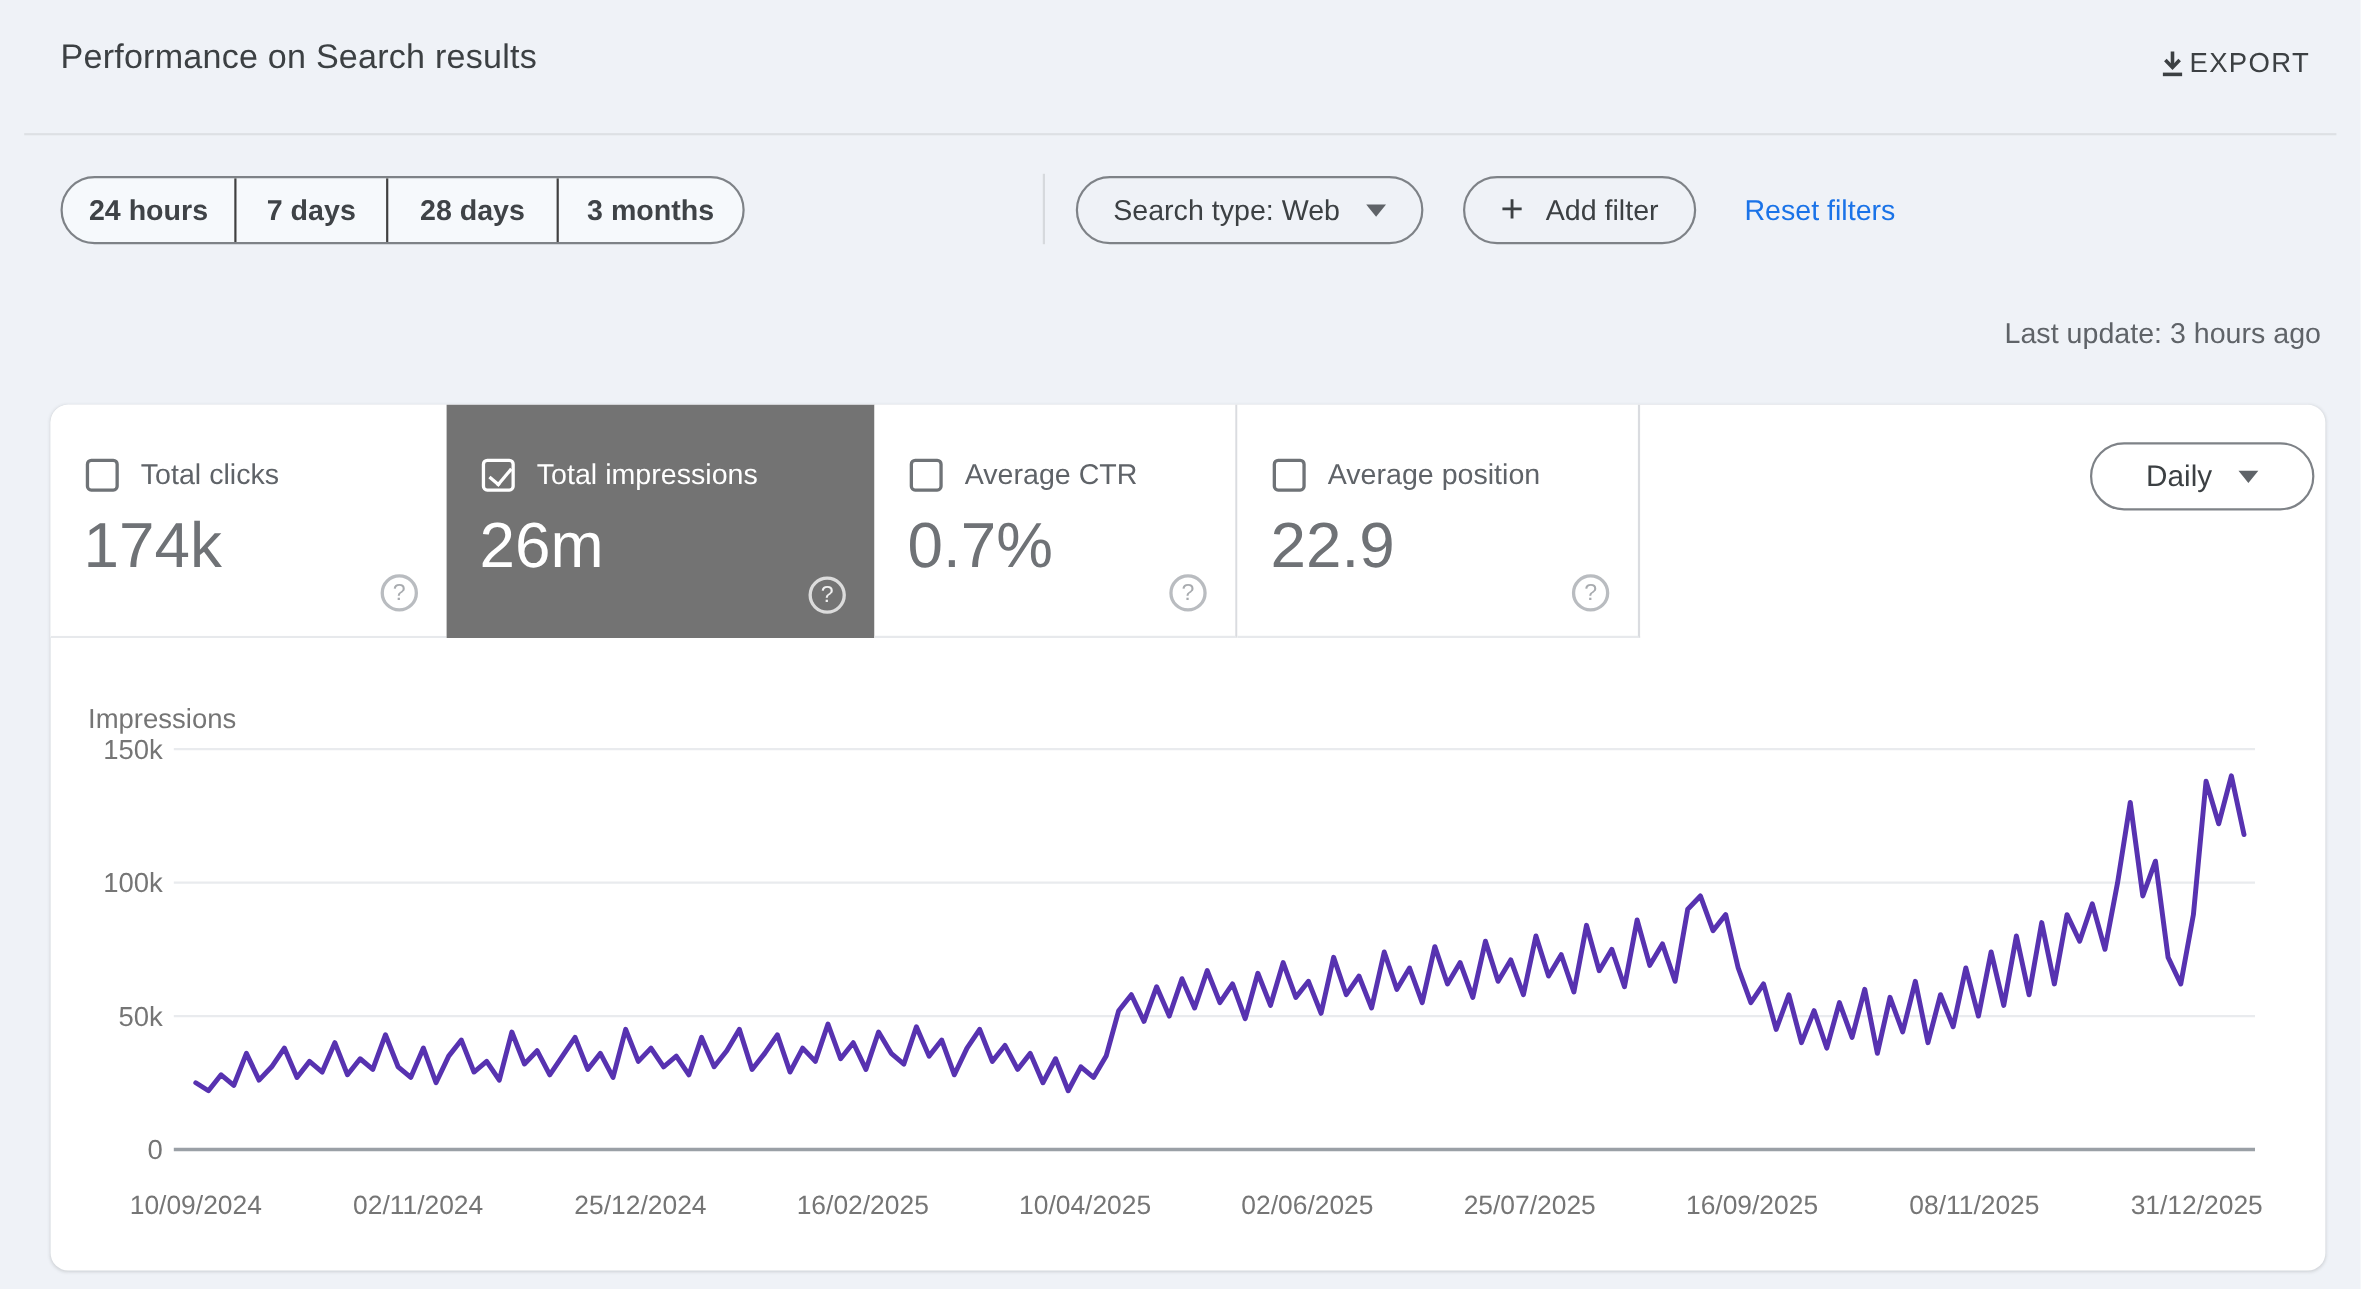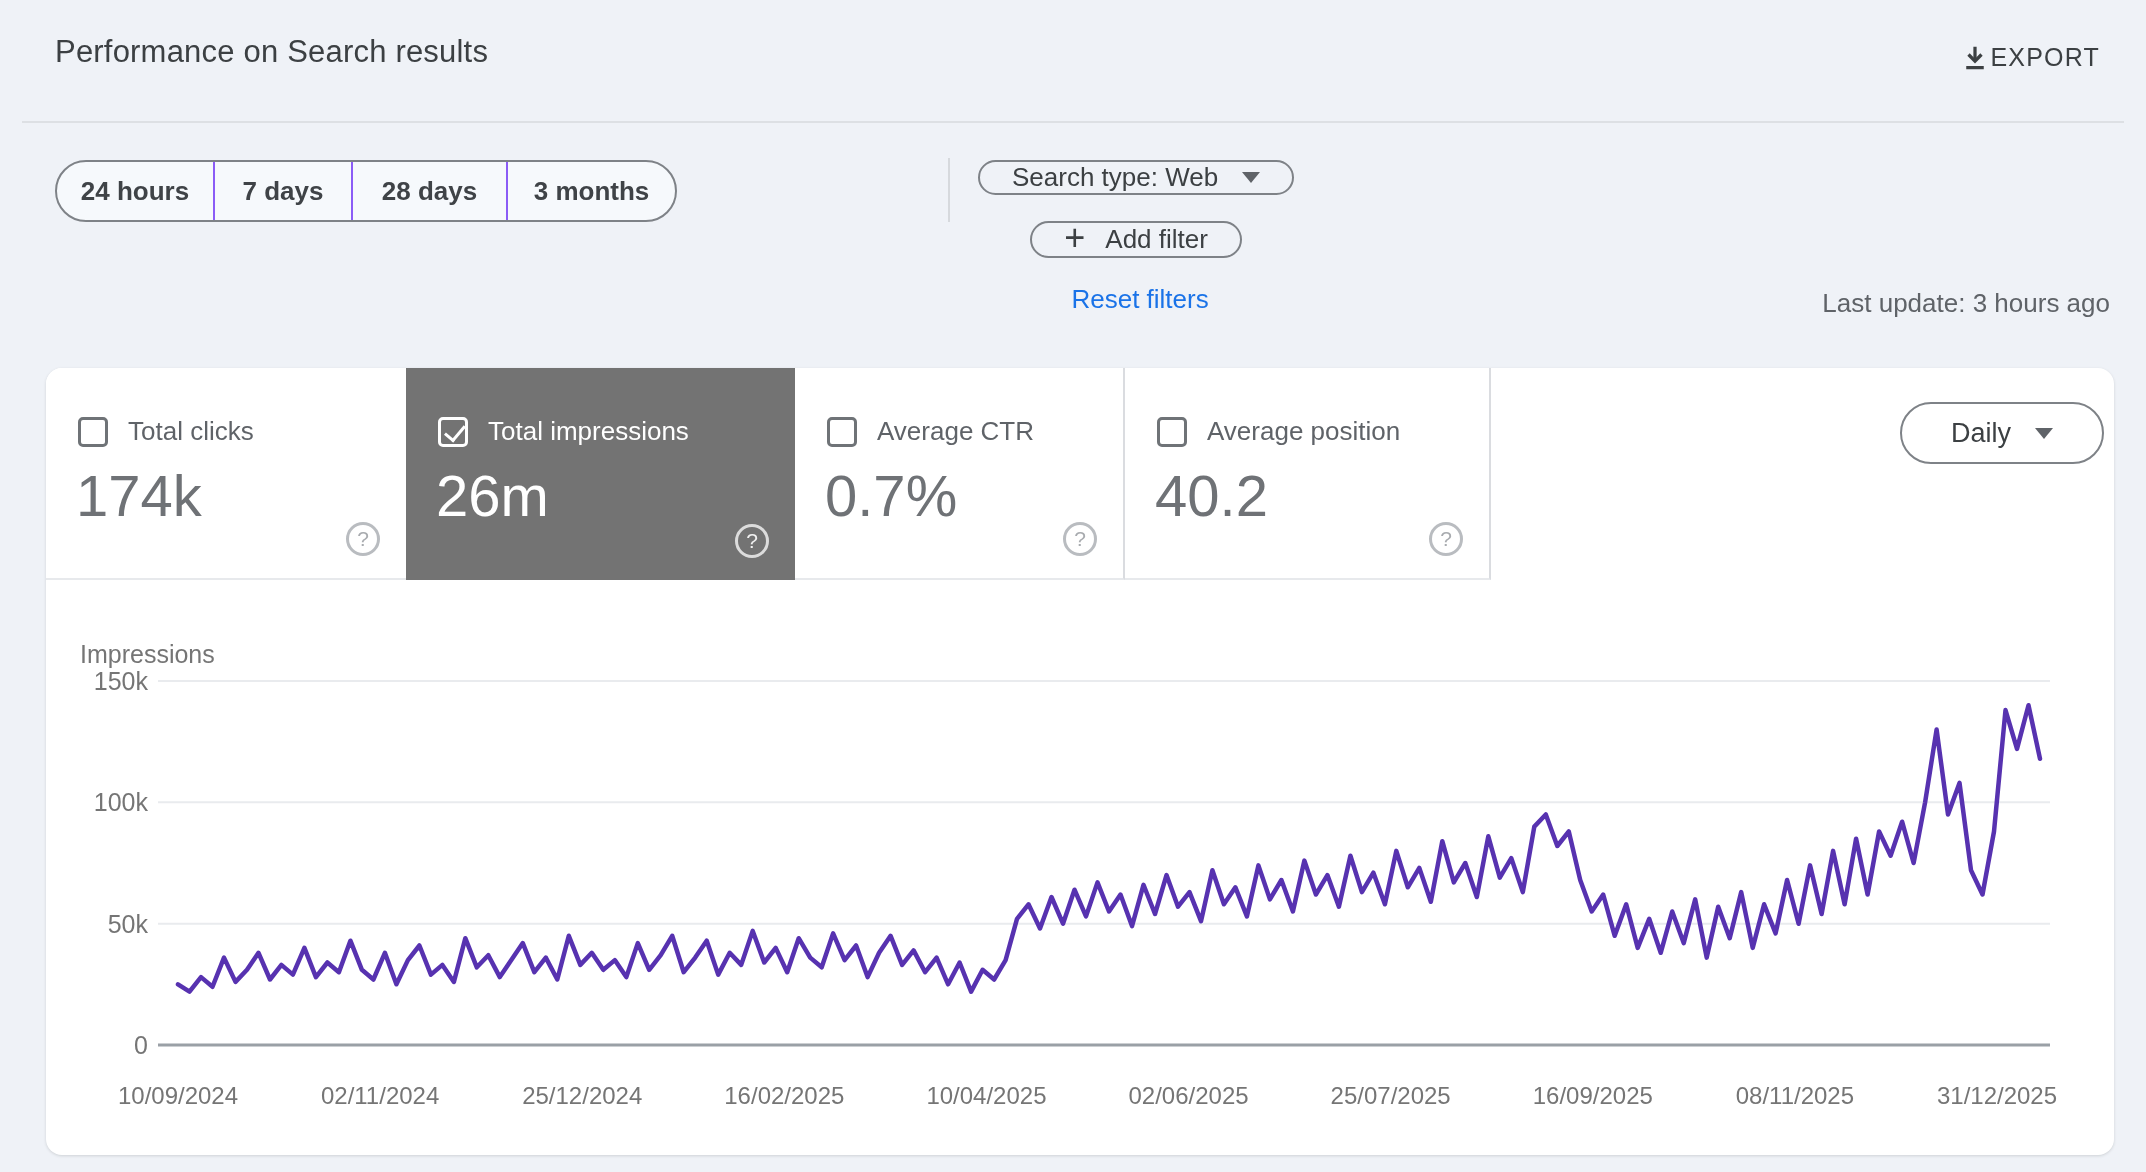--- a/index.html
+++ b/index.html
@@ -24,26 +24,26 @@
   
   .segmented{
     position:absolute;left:55px;top:160px;height:62px;display:flex;
     border:2px solid #7e8287;border-radius:33px;overflow:hidden;background:#f6f9fc;
     box-sizing:border-box;
   }
   .segment{
     display:flex;align-items:center;justify-content:center;gap:12px;
     font-size:26px;font-weight:bold;color:#3f4347;cursor:pointer;box-sizing:border-box;
   }
-  .segment + .segment{border-left:2px solid #8b5cf6;}
+  .segment + .segment{border-left:2px solid #404040;}
   .segment.selected{background:#d2e6f8;color:#13293d;}
   .caret{width:0;height:0;border-left:9px solid transparent;border-right:9px solid transparent;
     border-top:11px solid currentColor;margin-left:10px;}
   .toolbar-vr{position:absolute;left:948px;top:158px;height:64px;width:2px;background:#d6d9dd;}
-  .filters{position:absolute;left:978px;top:160px;height:62px;display:flex;align-items:center;gap:26px;flex-direction:column;}
+  .filters{position:absolute;left:978px;top:160px;height:62px;display:flex;align-items:center;gap:36px;}
   .pill{
     height:62px;box-sizing:border-box;display:flex;align-items:center;gap:20px;
     border:2px solid #7e8287;border-radius:33px;padding:0 32px;background:transparent;
     font-family:inherit;font-size:26px;color:#3c4043;cursor:pointer;
   }
   .pill .caret{border-top-color:#5f6368;margin-left:4px;}
   .plus-glyph{font-size:36px;font-weight:400;color:#3c4043;line-height:1;margin-top:-3px;}
   .reset-link{font-size:26px;color:#1a73e8;text-decoration:none;cursor:pointer;margin-left:8px;}
   .last-update{position:absolute;top:288px;right:36px;font-size:26px;color:#5f6368;}
 
@@ -163,21 +163,21 @@
     </div>
     <div class="metric-value">0.7%</div>
     <div class="metric-help">?</div>
   </div>
 
   <div class="metric-cell c4">
     <div class="check-row">
       <span class="checkbox"></span>
       <span class="metric-label">Average position</span>
     </div>
-    <div class="metric-value">40.2</div>
+    <div class="metric-value">22.9</div>
     <div class="metric-help">?</div>
   </div>
 
   <button class="daily-btn">
     <span>Daily</span>
     <span class="caret"></span>
   </button>
 
   <div class="chart-area">
     <div class="axis-title">Impressions</div>

